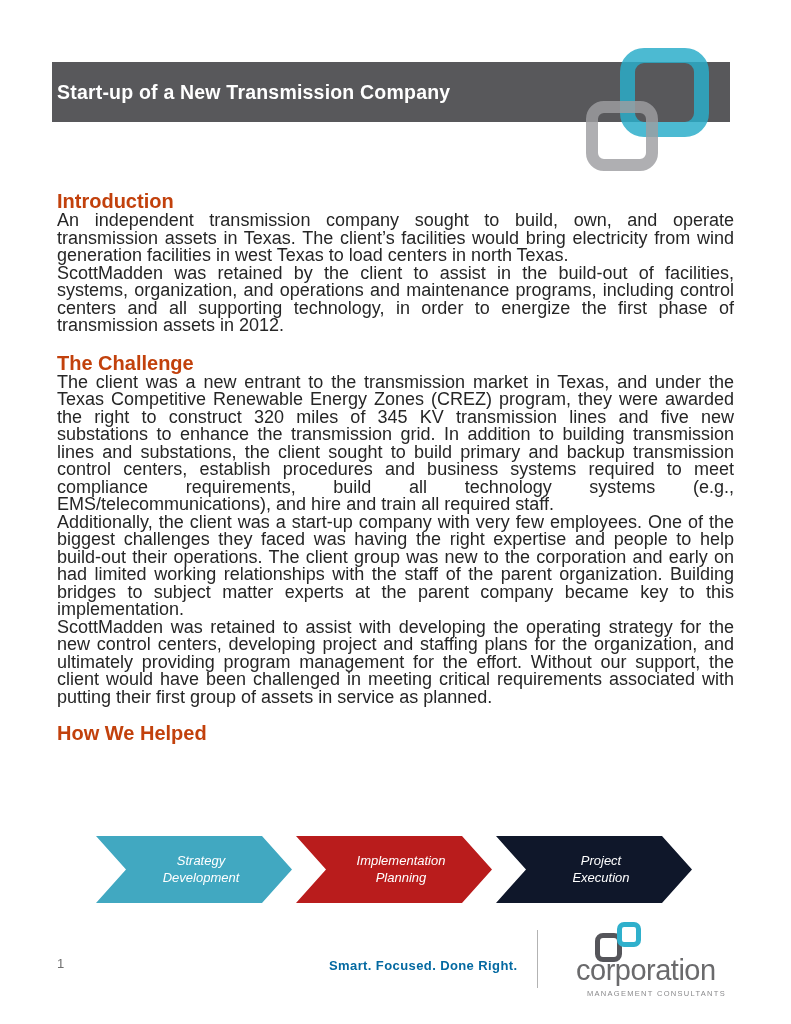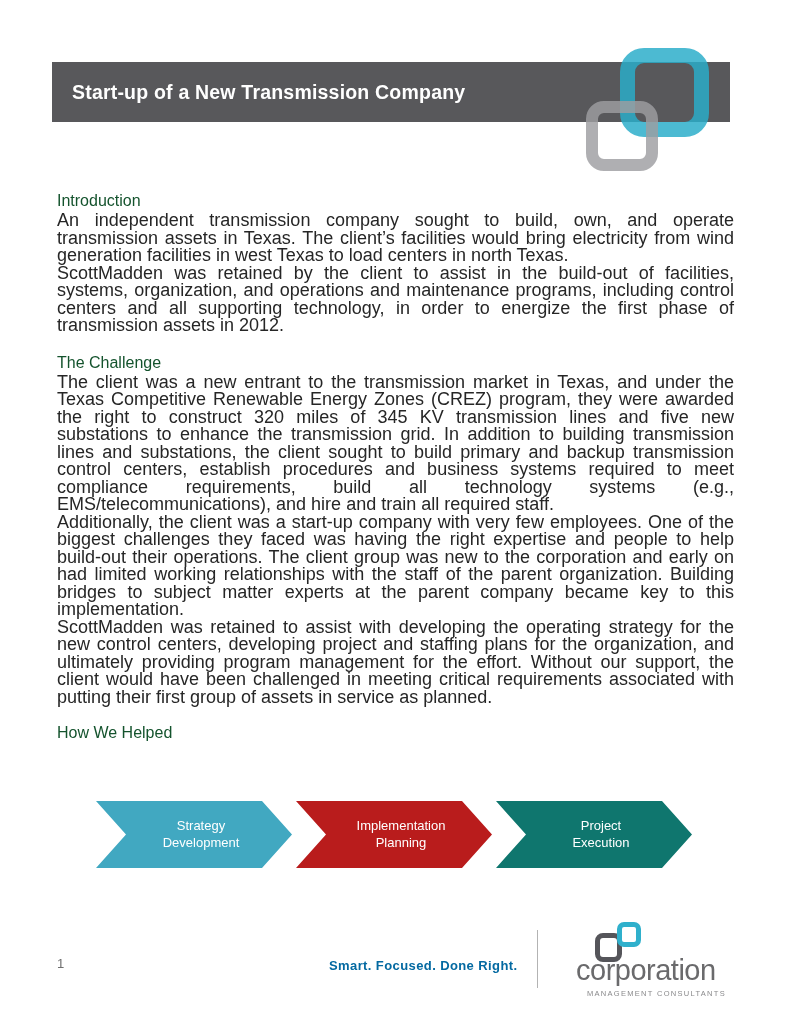--- a/index.html
+++ b/index.html
@@ -11,62 +11,62 @@
     font-family:"Liberation Sans", sans-serif;
     overflow:hidden;
   }
   
   .banner{
     position:absolute;left:52px;top:62px;width:678px;height:60px;
     background:#58585B;
     display:flex;align-items:center;
   }
   .banner-title{
-    margin:0;padding-left:20px;
+    margin:0;padding-left:5px;
     font-size:19.5px;font-weight:bold;color:#ffffff;
     letter-spacing:0.2px;
   }
   .deco{position:absolute;box-sizing:border-box;background:transparent;}
   .deco-teal{
     left:620px;top:48px;width:89px;height:89px;
     border:15px solid rgba(42,173,201,0.84);
     border-radius:24px;
   }
   .deco-gray{
     left:586px;top:101px;width:72px;height:70px;
     border:12px solid rgba(158,158,161,0.82);
     border-radius:18px;
   }
   
   .content{
     position:absolute;left:57px;top:0;width:677px;
     color:#262626;
   }
   .content h2{
-    font-size:16px;line-height:22px;font-weight:normal;color:#14532d;
+    font-size:20px;line-height:22px;font-weight:bold;color:#c2410c;
     margin:0;
   }
   .content p{
     font-size:18px;line-height:17.5px;
     text-align:justify;
     margin:0;
   }
   .h-intro{margin-top:190px !important;}
   .p-intro-1{margin-top:17px;}
   .p-intro-2{margin-top:13px;}
   .h-challenge{margin-top:17px !important;}
   .p-challenge-1{margin-top:15px;}
   .p-challenge-2{margin-top:8px;}
   .p-challenge-3{margin-top:10px;}
   .h-how{margin-top:16px !important;}
   .p-how-1{margin-top:17px;}
   
   .chevron-flow{
-    position:absolute;left:96px;top:801px;
-    display:flex;gap:4px;
+    position:absolute;left:96px;top:836px;
+    display:flex;gap:4px;font-style:italic;
   }
   .chev{
     width:196px;height:67px;
     clip-path:polygon(0 0, 166px 0, 196px 50%, 166px 100%, 0 100%, 30px 50%);
     display:flex;flex-direction:column;align-items:center;justify-content:center;
     padding-left:14px;box-sizing:border-box;
     color:#ffffff;font-size:13px;line-height:16.5px;text-align:center;
   }
   
   .page-number{
@@ -123,21 +123,21 @@
 
   <div class="chevron-flow">
     <div class="chev" style="background-color: rgb(65, 168, 193);">
       <span>Strategy</span>
       <span>Development</span>
     </div>
     <div class="chev" style="background-color: #b91c1c; justify-content: center;">
       <span>Implementation</span>
       <span>Planning</span>
     </div>
-    <div class="chev" style="background-color: #0f766e;">
+    <div class="chev" style="background-color: #0f172a;">
       <span>Project</span>
       <span>Execution</span>
     </div>
   </div>
 
   <div class="page-number">1</div>
   <div class="tagline">Smart. Focused. Done Right.</div>
   <div class="footer-divider"></div>
 
   <div class="logo">

